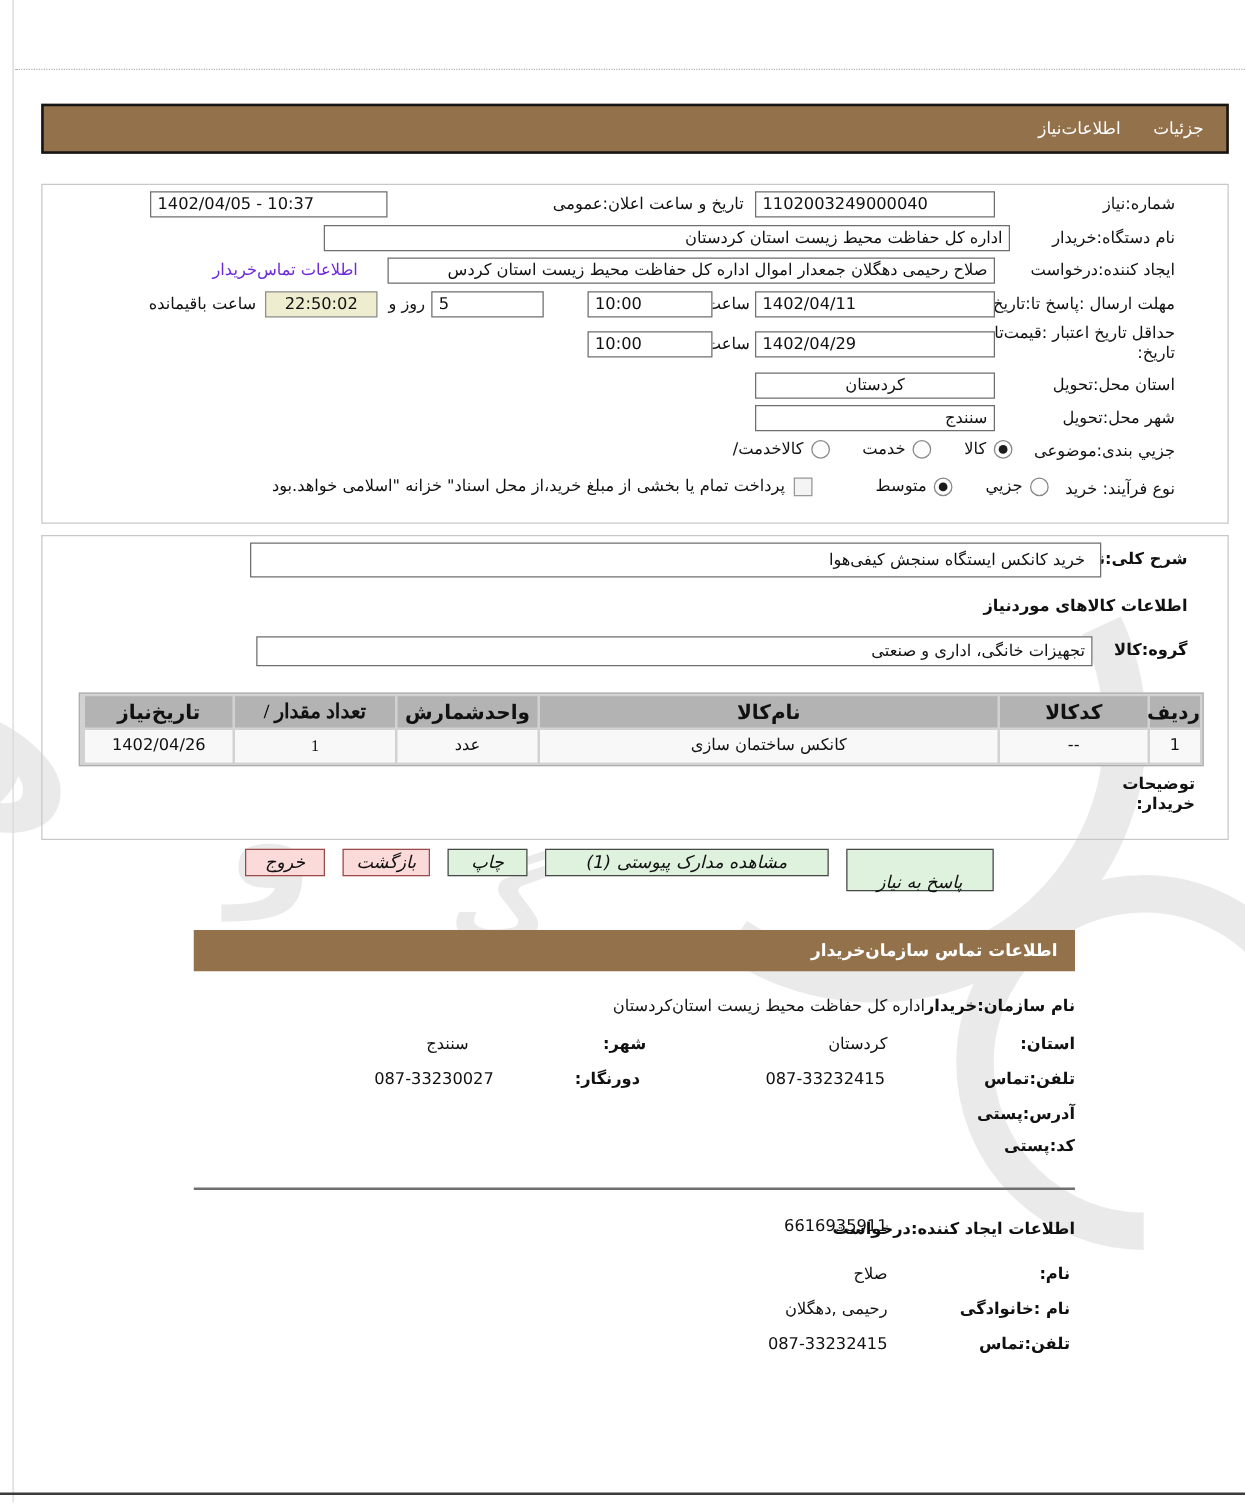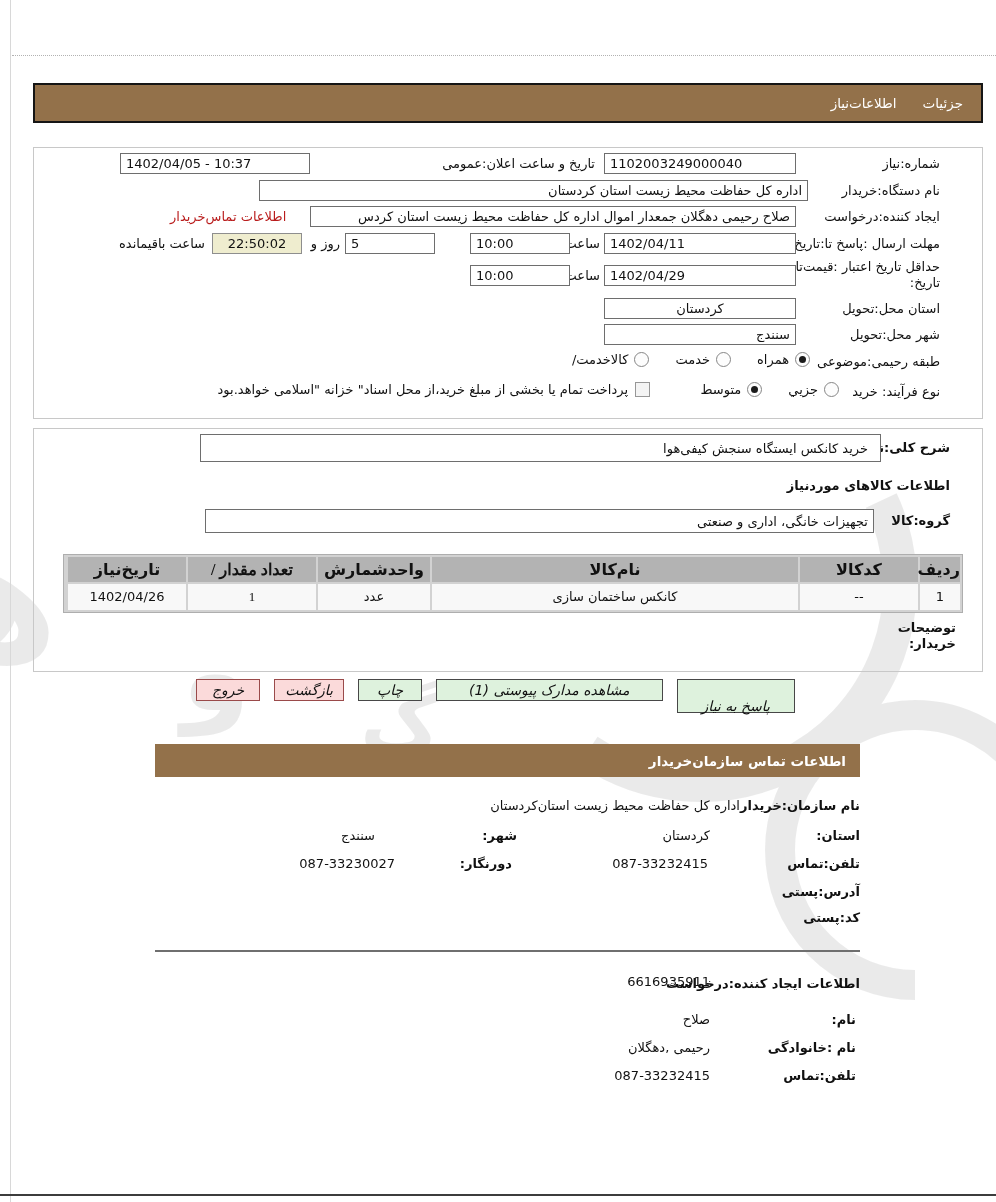--- a/index.html
+++ b/index.html
@@ -5,21 +5,21 @@
   html,body{margin:0;padding:0;background:#fff;}
   .page{position:relative;width:996px;height:1202px;background:#fff;overflow:hidden;
         direction:rtl;font-family:"DejaVu Sans",sans-serif;font-size:13px;color:#111;}
   .lbl{position:absolute;white-space:nowrap;font-size:13px;}
   .b{font-weight:bold;}
   .inp{position:absolute;background:#fff;border:1px solid #6e6e6e;font-size:13px;
        padding:0 5px;white-space:nowrap;overflow:hidden;display:flex;align-items:center;}
   .inp.j-right{justify-content:flex-start;}
   .inp.j-center{justify-content:center;}
   .num{direction:ltr;unicode-bidi:isolate;}
-  .link{position:absolute;color:#b91c1c;white-space:nowrap;cursor:pointer;text-align:center;}
+  .link{position:absolute;color:#6d28d9;white-space:nowrap;cursor:pointer;text-align:center;}
   .tabbar{position:absolute;left:33px;top:83px;width:950px;height:40px;background:#93714a;
           border:2px solid #151515;box-sizing:border-box;display:flex;align-items:center;
           gap:26px;padding-right:18px;color:#fff;font-size:13.5px;}
   .tab{cursor:pointer;white-space:nowrap;}
   .panel{position:absolute;border:1px solid #c8c8c8;background:transparent;box-sizing:border-box;}
   .radio{width:13px;height:13px;border:1px solid #868686;border-radius:50%;background:#fdfdfd;
          display:inline-block;position:relative;flex:0 0 auto;}
   .radio.on::after{content:"";position:absolute;left:3px;top:3px;right:3px;bottom:3px;
          background:#1b1b1b;border-radius:50%;}
   .checkbox{width:13px;height:13px;border:1px solid #979797;background:#f4f4f4;
@@ -128,25 +128,25 @@
   <span class="lbl" style="right:56px;top:301px;">استان محل:تحویل</span>
   <div class="inp j-center" style="left:604px;top:298px;width:180px;height:19px;">
     <span>کردستان</span>
   </div>
 
   <span class="lbl" style="right:56px;top:327px;">شهر محل:تحویل</span>
   <div class="inp j-right" style="left:604px;top:324px;width:180px;height:19px;">
     <span>سنندج</span>
   </div>
 
-  <span class="lbl" style="right:56px;top:354px;">طبقه رحیمی:موضوعی</span>
+  <span class="lbl" style="right:56px;top:354px;">جزیي بندی:موضوعی</span>
   <div class="optrow" style="right:186px;top:352px;">
     <span class="opt">
       <span class="radio on"></span>
-      <span>همراه</span>
+      <span>کالا</span>
     </span>
     <span class="opt">
       <span class="radio"></span>
       <span>خدمت</span>
     </span>
     <span class="opt">
       <span class="radio"></span>
       <span>کالاخدمت/</span>
     </span>
   </div>

